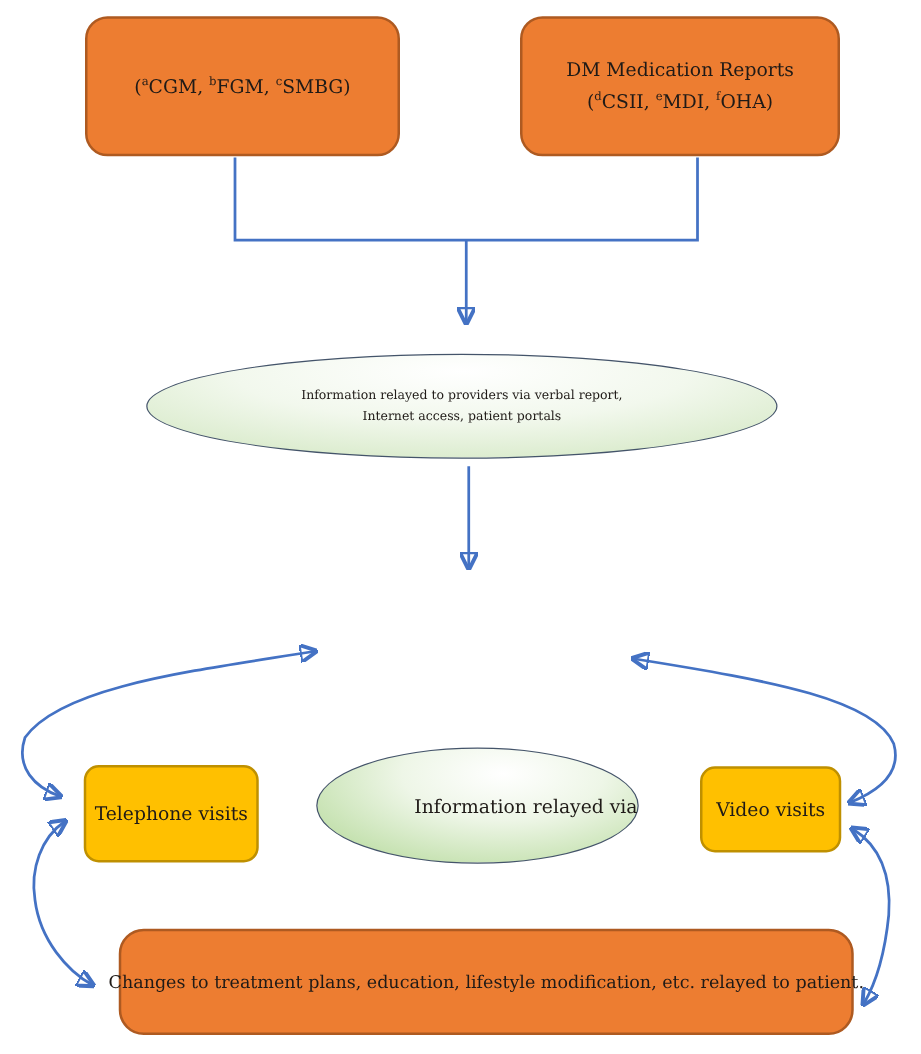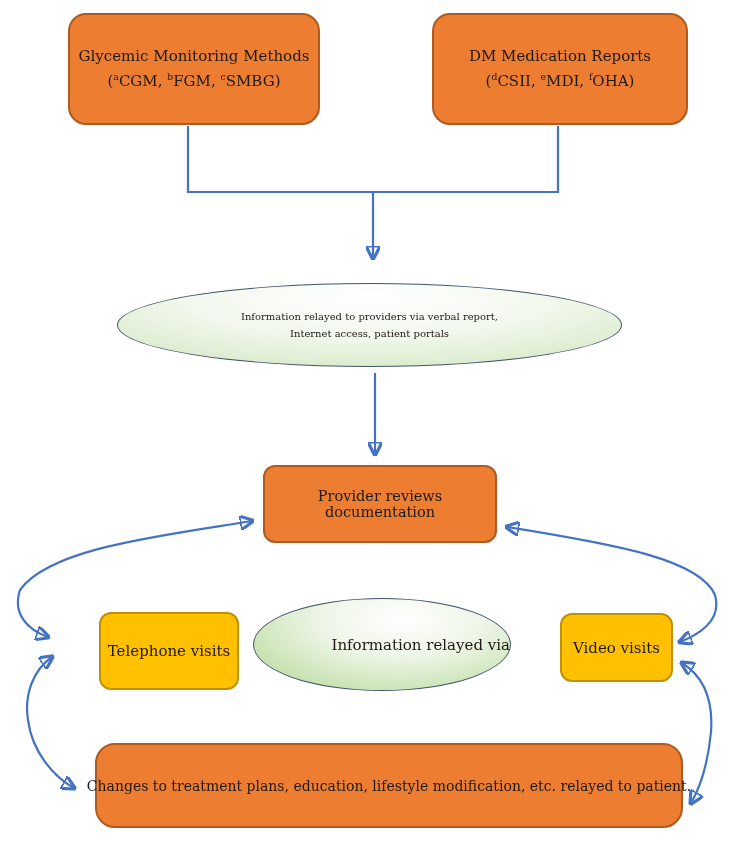--- a/index.html
+++ b/index.html
@@ -32,24 +32,24 @@
   .ellipse-top-grad{
     background:radial-gradient(130% 170% at 50% 16%,
       #ffffff 0%, #f2f8ed 28%, #d4e8c4 58%, #a6d189 85%, #8abf68 100%);
   }
   .ellipse-mid-grad{
     background:radial-gradient(105% 135% at 58% 22%,
       #ffffff 0%, #eef6e7 30%, #c6e2b1 62%, #9ccb7c 85%, #85ba62 100%);
     align-items:flex-end;
   }
   .box-monitoring{left:68px;top:13px;width:252px;height:112px;font-size:15px;line-height:1.65;}
-  .box-medication{left:432px;top:13px;width:256px;height:112px;font-size:15px;line-height:1.65;}
+  .box-medication{left:416px;top:13px;width:256px;height:112px;font-size:15px;line-height:1.65;}
   .ellipse-top{left:117px;top:283px;width:505px;height:84px;font-size:10px;line-height:1.7;}
   .box-provider{left:263px;top:465px;width:234px;height:78px;font-size:14.5px;}
-  .box-telephone{left:67px;top:612px;width:140px;height:78px;font-size:15px;margin-left:32px;}
+  .box-telephone{left:67px;top:612px;width:140px;height:78px;font-size:15px;}
   .ellipse-mid{left:253px;top:598px;width:258px;height:93px;font-size:15px;}
   .box-video{left:560px;top:613px;width:113px;height:69px;font-size:15px;}
   .box-changes{left:95px;top:743px;width:588px;height:85px;font-size:14px;white-space:nowrap;border-radius:20px;}
   sup{font-size:0.62em;line-height:0;}
   svg.wires{position:absolute;left:0;top:0;width:737px;height:843px;pointer-events:none;}
   svg.wires path{fill:none;stroke:var(--arrow);stroke-width:2.2px;}
 </style>
 </head>
 <body>
 
@@ -64,37 +64,33 @@
     <path d="M188,126 L188,192 L558,192 L558,126"></path>
     <path d="M373,192 L373,258" marker-end="url(#ah)"></path>
     <path d="M375,373 L375,454" marker-end="url(#ah)"></path>
     <path d="M252,521 C160,536 50,548 20,590 C12,614 28,630 48,637" marker-start="url(#ah)" marker-end="url(#ah)"></path>
     <path d="M52,657 C33,670 24,695 28,720 C32,752 54,777 74,788" marker-start="url(#ah)" marker-end="url(#ah)"></path>
     <path d="M507,527 C620,545 700,560 715,595 C722,620 700,634 680,642" marker-start="url(#ah)" marker-end="url(#ah)"></path>
     <path d="M682,663 C706,678 713,704 711,732 C708,762 701,786 691,803" marker-start="url(#ah)" marker-end="url(#ah)"></path>
   </svg>
 
   <div class="node orange rbox-lg box-monitoring">
-    <div>Glycemic Monitoring Methods</div>
     <div><span>(</span><sup>a</sup><span>CGM, </span><sup>b</sup><span>FGM, </span><sup>c</sup><span>SMBG)</span></div>
   </div>
 
   <div class="node orange rbox-lg box-medication">
     <div>DM Medication Reports</div>
     <div><span>(</span><sup>d</sup><span>CSII, </span><sup>e</sup><span>MDI, </span><sup>f</sup><span>OHA)</span></div>
   </div>
 
   <div class="node ellipse ellipse-top-grad ellipse-top">
     <div>Information relayed to providers via verbal report,</div>
     <div>Internet access, patient portals</div>
   </div>
 
-  <div class="node orange rbox-md box-provider">
-    <div>Provider reviews documentation</div>
-  </div>
 
   <div class="node yellow rbox-md box-telephone">
     <div>Telephone visits</div>
   </div>
 
   <div class="node ellipse ellipse-mid-grad ellipse-mid">
     <div>Information relayed via</div>
   </div>
 
   <div class="node yellow rbox-md box-video">

